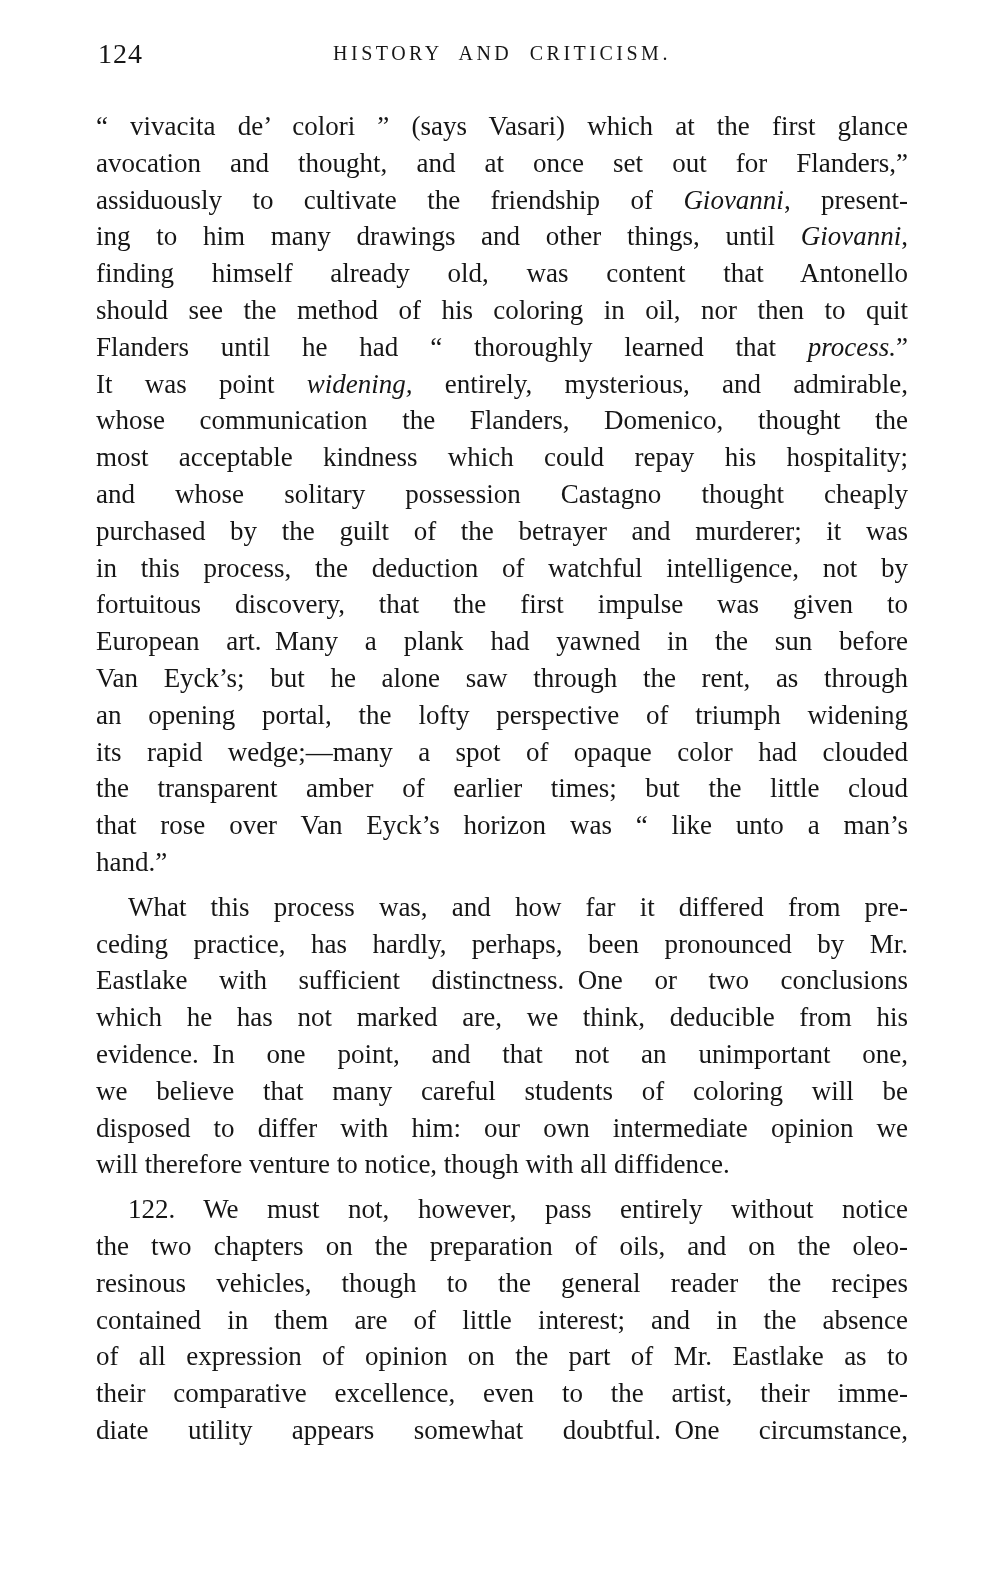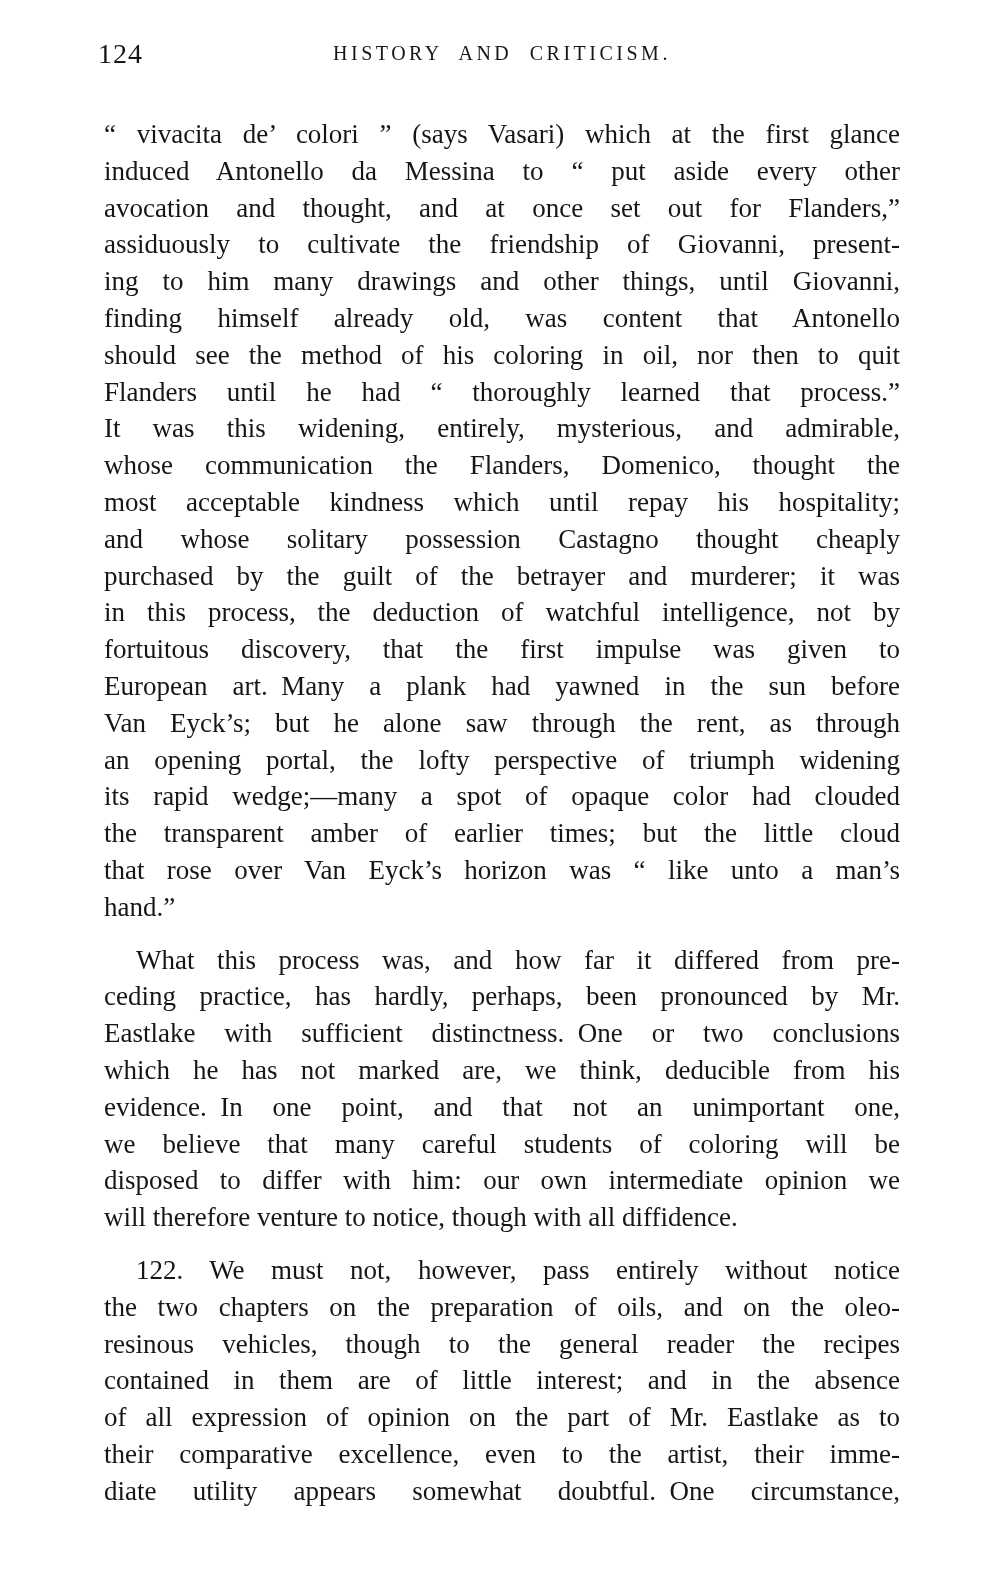--- a/index.html
+++ b/index.html
@@ -37,56 +37,55 @@
     letter-spacing: 3.5px;
     word-spacing: 9px;
     padding-top: 4px;
   }
   .body-text {
     position: absolute;
     top: 100px;
     left: 88px;
     width: 828px;
   }
-  .para { margin: 16px; }
+  .para { margin: 8px; }
   .line {
     font-size: 27px;
     line-height: 36.8px;
     height: 36.8px;
     white-space: normal;
     overflow: visible;
   }
   .line.just {
     text-align: justify;
     text-align-last: justify;
   }
   .line.indent { text-indent: 32px; }
-  .it { }
+  .it { font-style: italic; }
 </style>
 </head>
 <body>
 
 <div class="page">
   <div class="header-row">
     <div class="page-number">124</div>
     <div class="running-header">HISTORY AND CRITICISM.</div>
   </div>
   <div class="body-text">
       <div class="para">
         <div class="line just"><span>“ vivacita de’ colori ” (says Vasari) which at the first glance</span></div>
-        <div class="line just"><span>induced Antonello da Messina to “ put aside every other</span></div>
         <div class="line just"><span>avocation and thought, and at once set out for Flanders,”</span></div>
         <div class="line just"><span>assiduously to cultivate the friendship of </span><span class="it">Giovanni</span><span>, present-</span></div>
         <div class="line just"><span>ing to him many drawings and other things, until </span><span class="it">Giovanni</span><span>,</span></div>
         <div class="line just"><span>finding himself already old, was content that Antonello</span></div>
         <div class="line just"><span>should see the method of his coloring in oil, nor then to quit</span></div>
         <div class="line just"><span>Flanders until he had “ thoroughly learned that </span><span class="it">process.</span><span>”</span></div>
-        <div class="line just"><span>It was this </span><span class="it">widening,</span><span> entirely, mysterious, and admirable,</span></div>
+        <div class="line just"><span>It was point </span><span class="it">widening,</span><span> entirely, mysterious, and admirable,</span></div>
         <div class="line just"><span>whose communication the Flanders, Domenico, thought the</span></div>
-        <div class="line just"><span>most acceptable kindness which until repay his hospitality;</span></div>
+        <div class="line just"><span>most acceptable kindness which could repay his hospitality;</span></div>
         <div class="line just"><span>and whose solitary possession Castagno thought cheaply</span></div>
         <div class="line just"><span>purchased by the guilt of the betrayer and murderer; it was</span></div>
         <div class="line just"><span>in this process, the deduction of watchful intelligence, not by</span></div>
         <div class="line just"><span>fortuitous discovery, that the first impulse was given to</span></div>
         <div class="line just"><span>European art. Many a plank had yawned in the sun before</span></div>
         <div class="line just"><span>Van Eyck’s; but he alone saw through the rent, as through</span></div>
         <div class="line just"><span>an opening portal, the lofty perspective of triumph widening</span></div>
         <div class="line just"><span>its rapid wedge;—many a spot of opaque color had clouded</span></div>
         <div class="line just"><span>the transparent amber of earlier times; but the little cloud</span></div>
         <div class="line just"><span>that rose over Van Eyck’s horizon was “ like unto a man’s</span></div>

